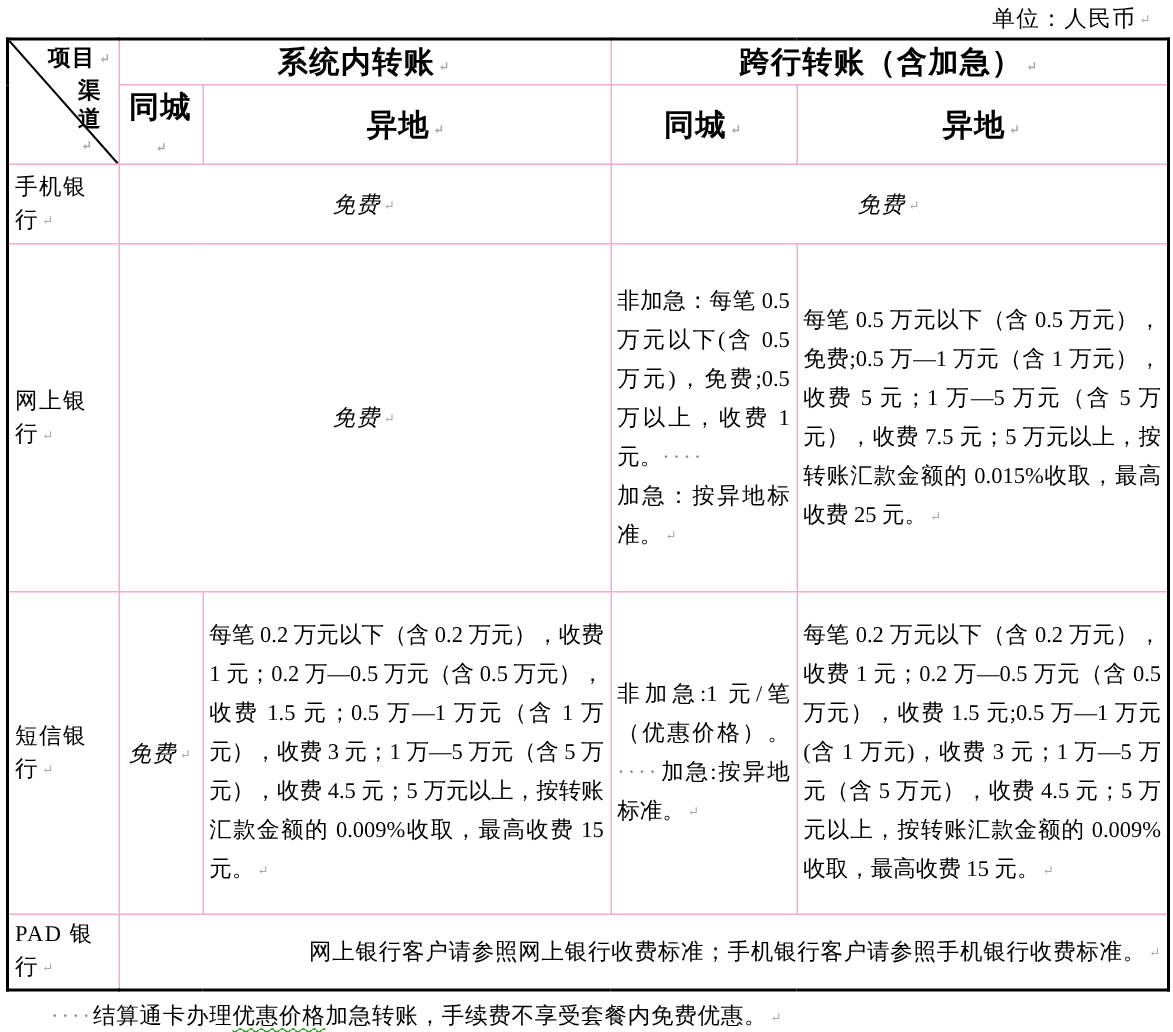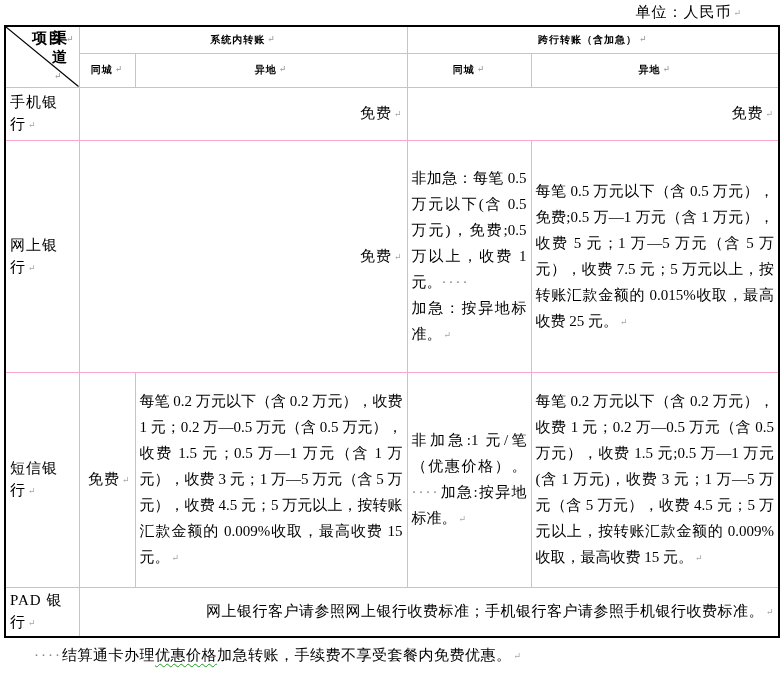--- a/index.html
+++ b/index.html
@@ -4,61 +4,61 @@
 <style>
   * { margin: 0; padding: 0; box-sizing: border-box; }
   html, body { width: 782px; height: 688px; background: #fff; overflow: hidden; }
   body {
     font-family: "Liberation Serif", "DejaVu Serif", serif;
     color: #000;
     font-size: 15px;
   }
   .unit-row {
     text-align: right;
-    padding: 3px 40px 3px 0;
+    padding: 3px 14px 3px 0;
     font-size: 15px;
     letter-spacing: 1px;
   }
   table.fee-table {
     border-collapse: collapse;
     table-layout: fixed;
     width: 774px;
     margin-left: 4px;
     border: 2px solid #000;
   }
   table.fee-table td {
     border: 1px solid #f9a8d4;
     vertical-align: middle;
     padding: 1px 4px;
   }
   
   td.th {
     font-weight: bold;
     text-align: center;
-    font-size: 10px;
+    font-size: 20px;
     letter-spacing: 1px;
   }
   
   td.corner { position: relative; padding: 0; }
   td.corner svg { position: absolute; left: 0; top: 0; width: 100%; height: 100%; }
   .corner-top {
     position: absolute; top: 2px; right: 4px;
     font-weight: bold; letter-spacing: 1px;
   }
   .corner-bottom {
     position: absolute; bottom: 3px; left: 3px;
     font-weight: bold; letter-spacing: 1px; margin-left: 43px;
   }
   td.rowlabel {
     text-align: left;
     white-space: pre-line;
     line-height: 22px;
     letter-spacing: 1px;
   }
-  td.free { text-align: right; letter-spacing: 1px; }
+  td.free { text-align: center; letter-spacing: 1px; font-style: italic; }
   td.cell-long {
     text-align: justify;
     line-height: 26px;
     padding: 2px 6px;
     white-space: pre-line;
   }
   td.cell-mid {
     text-align: justify;
     line-height: 26px;
     padding: 2px 5px;

